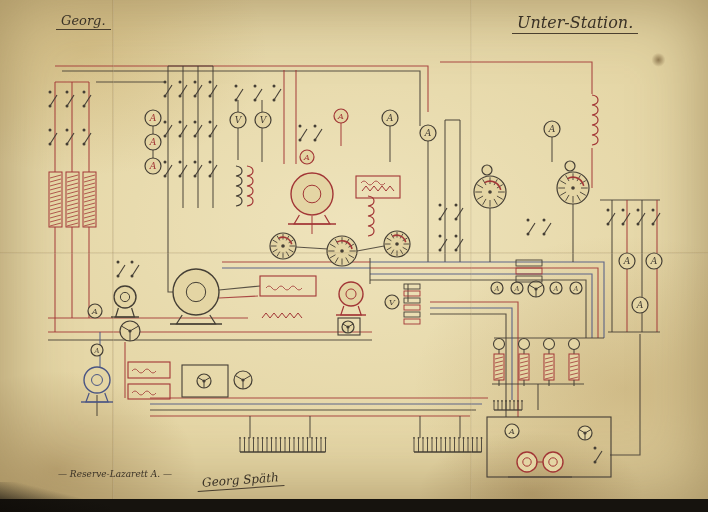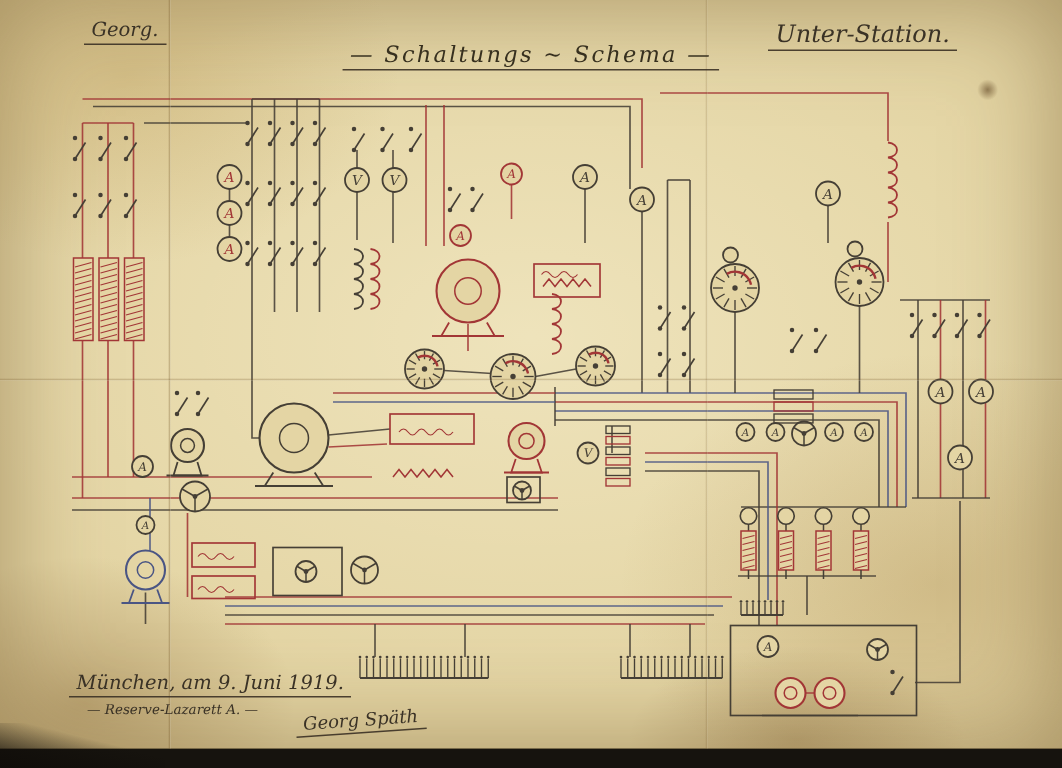--- a/index.html
+++ b/index.html
@@ -766,30 +766,24 @@
         </g>
       </svg>
 
     <div class="crease-v"></div>
     <div class="crease-v2"></div>
     <div class="crease-h"></div>
 
     <div class="hw hdr-left">
       <span class="uline">Georg.</span>
     </div>
-    <div class="hw hdr-title">
-      <span class="uline">— Schaltungs ~ Schema —</span>
-    </div>
     <div class="hw hdr-right">
       <span class="uline">Unter-Station.</span>
     </div>
 
-    <div class="hw ftr-date">
-      <span class="uline">München, am 9. Juni 1919.</span>
-    </div>
     <div class="hw ftr-org">
       <span>— Reserve-Lazarett A. —</span>
     </div>
     <div class="hw ftr-sig">
       <span class="uline">Georg Späth</span>
     </div>
 
   </div>
   <div class="corner-shadow"></div>
 </div>

